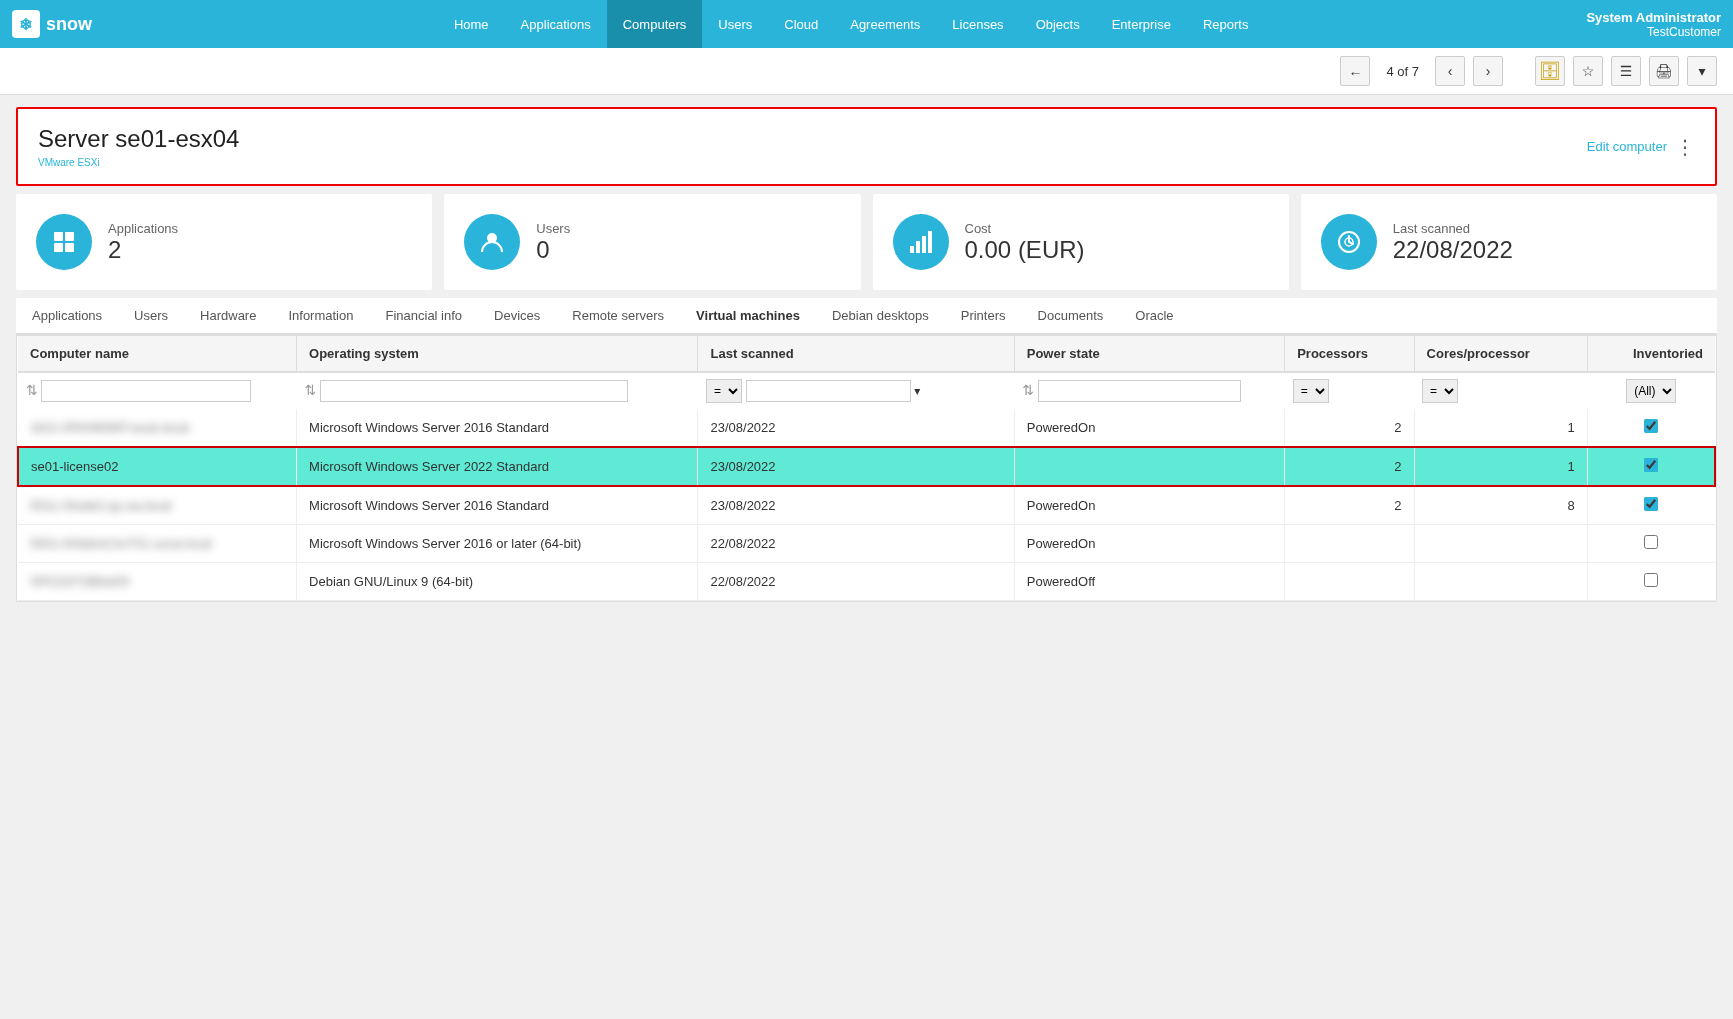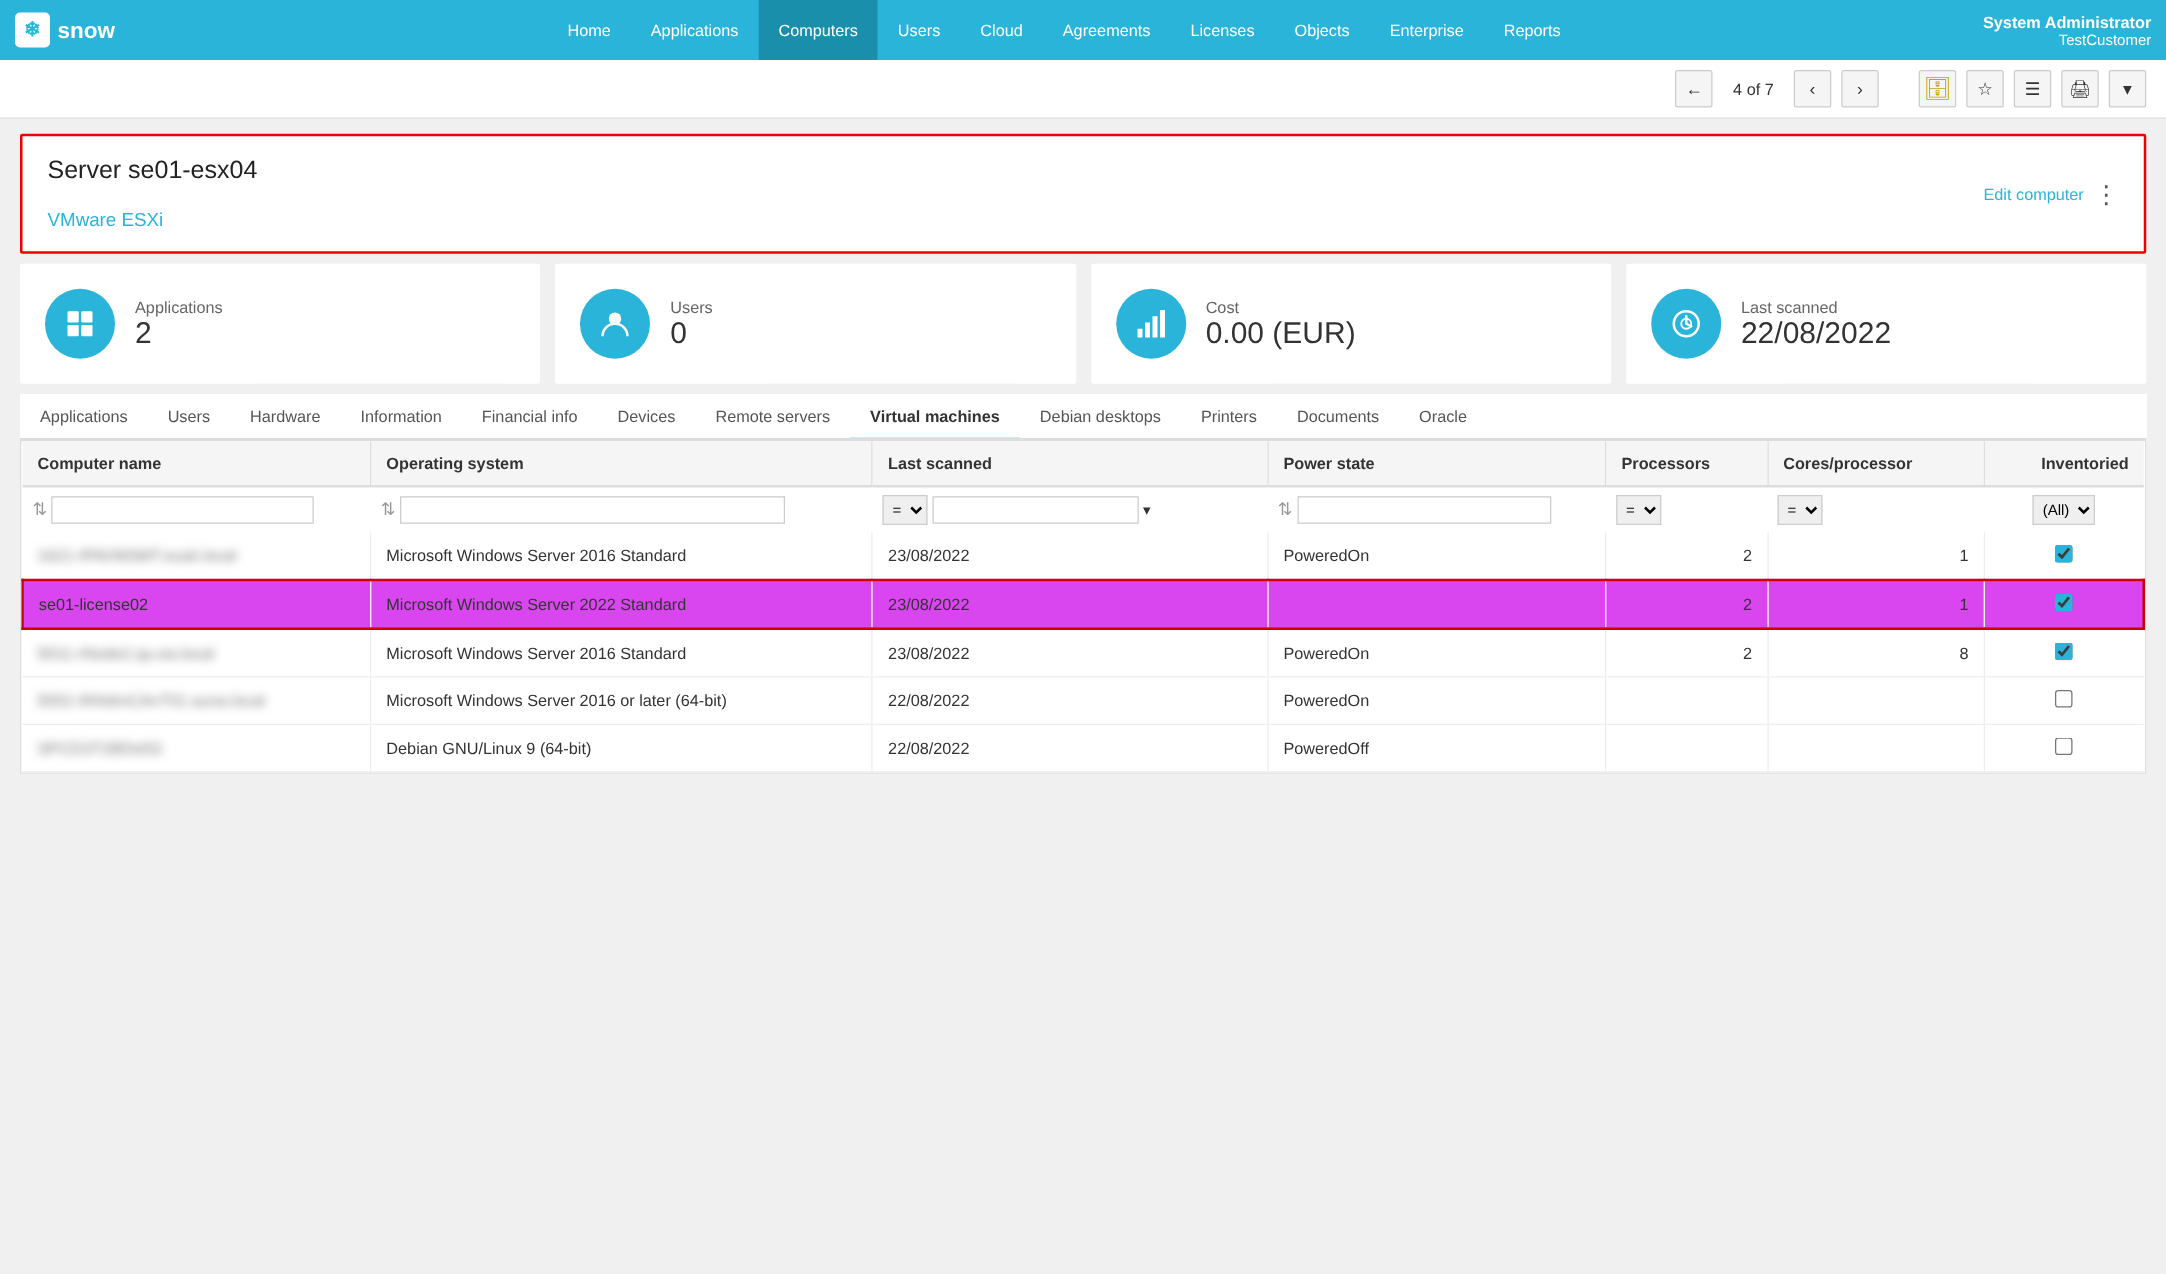--- a/index.html
+++ b/index.html
@@ -89,28 +89,28 @@
       background: #fff;
       margin: 12px 16px 8px;
       padding: 16px 20px;
       border: 2px solid #e00;
       border-radius: 2px;
       display: flex;
       justify-content: space-between;
       align-items: center;
     }
     .server-title {
-      font-size: 20px;
+      font-size: 24px;
       font-weight: 300;
       color: #222;
     }
     .server-subtitle {
       color: #2ab4d9;
-      font-size: 15px;
-      margin-top: 20px;
+      font-size: 10px;
+      margin-top: 4px;
     }
     .edit-computer-link {
       color: #2ab4d9;
       cursor: pointer;
       font-size: 13px;
       display: flex;
       align-items: center;
       gap: 8px;
     }
 
@@ -396,21 +396,21 @@
       <tbody id="table-body">
           <tr>
             <td><span class="blurred">1621-IPAVMSMT.eusk.local</span></td>
             <td>Microsoft Windows Server 2016 Standard</td>
             <td>23/08/2022</td>
             <td>PoweredOn</td>
             <td style="text-align: right;">2</td>
             <td style="text-align: right;">1</td>
             <td class="cb-cell"><input type="checkbox" checked="" style=""></td>
           </tr>
-          <tr style="border: 2px solid rgb(204, 0, 0); background-color: #d946ef;">
+          <tr style="border: 2px solid rgb(204, 0, 0); background-color: #5eead4;">
             <td><span>se01-license02</span></td>
             <td>Microsoft Windows Server 2022 Standard</td>
             <td>23/08/2022</td>
             <td></td>
             <td style="text-align: right;">2</td>
             <td style="text-align: right;">1</td>
             <td class="cb-cell"><input type="checkbox" checked="" style=""></td>
           </tr>
           <tr>
             <td><span class="blurred">5011-rNode2.qu.ea.local</span></td>

